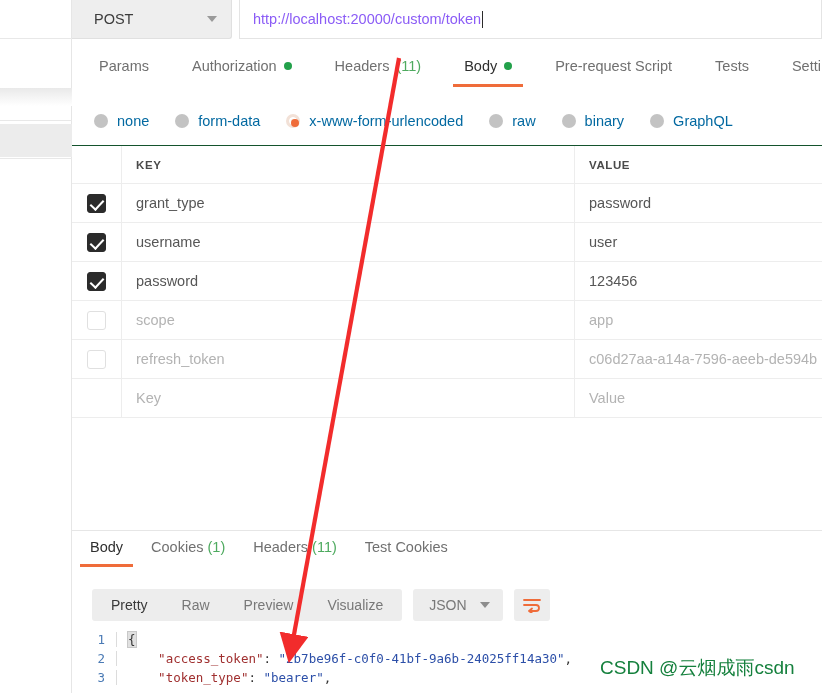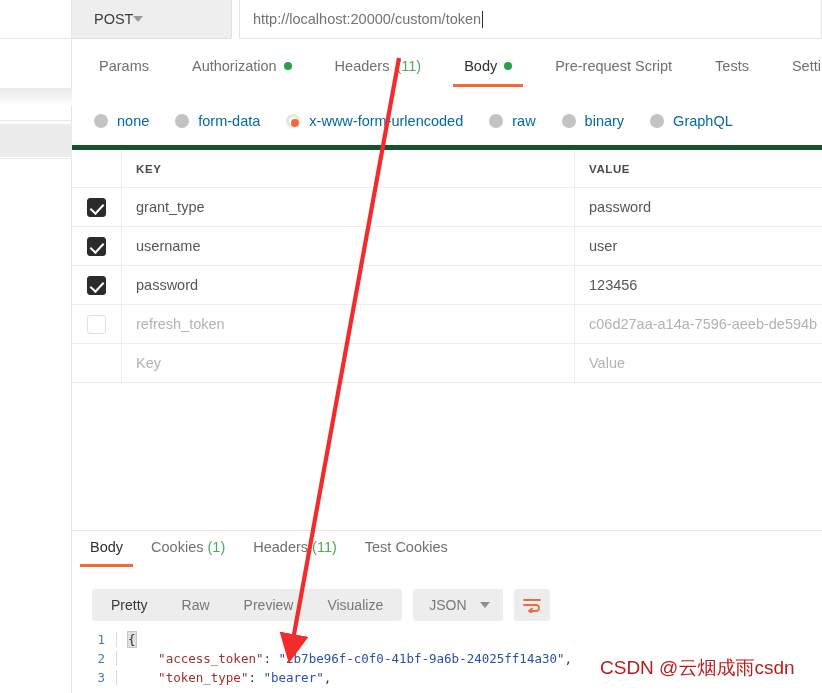--- a/index.html
+++ b/index.html
@@ -50,40 +50,41 @@
   }
   .method-select {
     width: 160px;
     background: #eeeeee;
     border: 1px solid #e0e0e0;
     border-top: none;
     border-left: none;
     border-radius: 0 0 3px 0;
     display: flex; align-items: center;
     padding: 0 14px 0 22px;
+    justify-content: space-between;
     color: #3c3c3c;
     font-size: 14.5px;
     cursor: pointer;
   }
   .caret {
     width: 0; height: 0;
     border-left: 5px solid transparent;
     border-right: 5px solid transparent;
     border-top: 6px solid #9a9a9a;
   }
   .url-input {
     flex: 1;
     margin-left: 7px;
     border: 1px solid #e4e4e4;
     border-top: none;
     background: #fff;
     display: flex; align-items: center;
     padding-left: 13px;
     font-size: 14.5px;
-    color: #737373;
+    color: #8b5cf6;
     position: relative;
   }
   .caret-bar {
     display: inline-block;
     width: 1px; height: 17px;
     background: #2b2b2b;
     margin-left: 1px;
   }
 
   
@@ -150,21 +151,21 @@
     left: 2px; top: 2px;
     width: 8px; height: 8px;
     border-radius: 50%;
     background: #ef6c3a;
   }
 
   
   .kvtable {
     position: absolute; left: 0; top: 145px;
     width: 750px;
-    border-top: 5px solid #14532d;
+    border-top: 1px solid #14532d;
   }
   .kvrow {
     display: flex;
     height: 39px;
     border-bottom: 1px solid #ededed;
   }
   .kvrow.head {
     height: 38px;
     background: #fff;
   }
@@ -349,21 +350,21 @@
     left: 0; top: 0;
     width: 822px; height: 693px;
     pointer-events: none;
   }
 
   
   .watermark {
     position: absolute;
     left: 600px; top: 655px;
     font-size: 19px;
-    color: #b91c1c;
+    color: #15803d;
     white-space: nowrap;
     font-family: "Liberation Sans", sans-serif;
   }
 </style>
 </head>
 <body>
 
 <div id="app">
 
   <div class="sidebar">
@@ -466,20 +467,27 @@
       </div>
 
       <div class="kvrow">
         <div class="kvcheck">
           <span class="chk on"></span>
         </div>
         <div class="kvkey">password</div>
         <div class="kvval">123456</div>
       </div>
 
+      <div class="kvrow">
+        <div class="kvcheck">
+          <span class="chk"></span>
+        </div>
+        <div class="kvkey muted">scope</div>
+        <div class="kvval muted">app</div>
+      </div>
 
       <div class="kvrow">
         <div class="kvcheck">
           <span class="chk"></span>
         </div>
         <div class="kvkey muted">refresh_token</div>
         <div class="kvval muted">c06d27aa-a14a-7596-aeeb-de594b</div>
       </div>
 
       <div class="kvrow">

